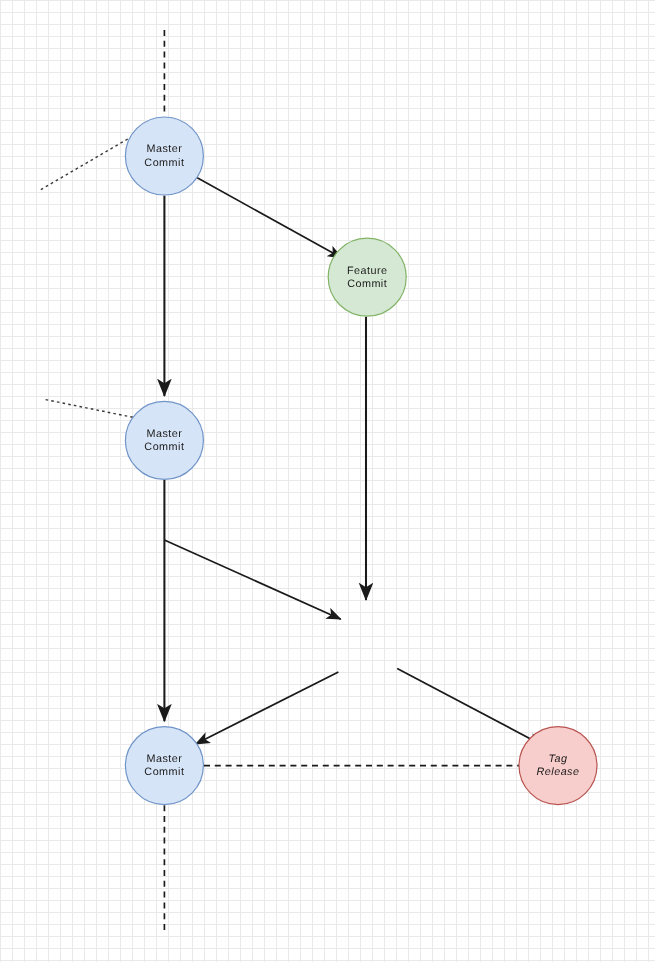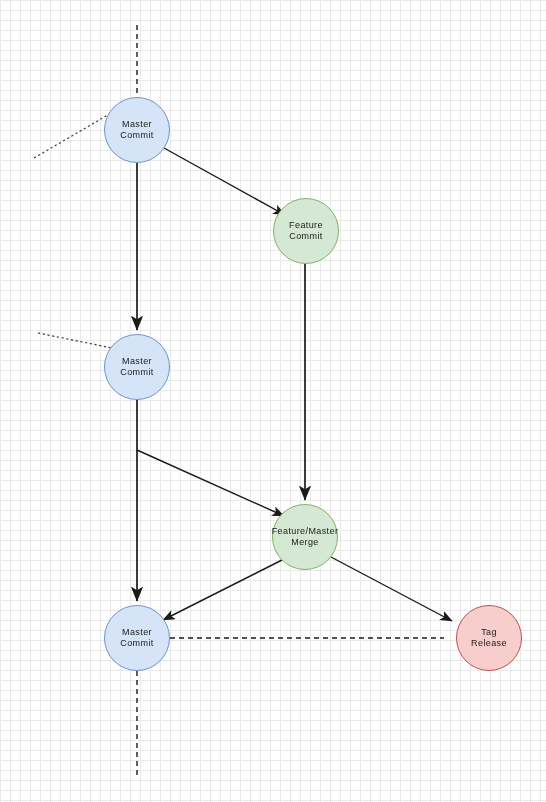--- a/index.html
+++ b/index.html
@@ -100,28 +100,24 @@
   <div class="node" id="node-feature-commit-1" style="width: 66px; height: 66px; left: 273px; top: 198px; background: rgb(213, 232, 212); border: 1px solid rgb(130, 179, 102); color: rgb(26, 26, 26);">
     <span class="node-label">Feature
 Commit</span>
   </div>
 
   <div class="node" id="node-master-commit-2" style="width: 66px; height: 66px; left: 104px; top: 334px; background: rgb(214, 228, 247); border: 1px solid rgb(112, 148, 200); color: rgb(26, 26, 26);">
     <span class="node-label">Master
 Commit</span>
   </div>
 
-  <div class="node" id="node-feature-master-merge" style="width: 66px; height: 66px; left: 272px; top: 504px; background: rgb(213, 232, 212); border: 1px solid rgb(130, 179, 102); color: rgb(26, 26, 26);">
-    <span class="node-label">Feature/Master
-Merge</span>
-  </div>
 
   <div class="node" id="node-master-commit-3" style="width: 66px; height: 66px; left: 104px; top: 605px; background: rgb(214, 228, 247); border: 1px solid rgb(112, 148, 200); color: rgb(26, 26, 26);">
     <span class="node-label">Master
 Commit</span>
   </div>
 
-  <div class="node" id="node-tag-release" style="width: 66px; height: 66px; left: 456px; top: 605px; background: rgb(248, 206, 204); border: 1px solid rgb(184, 84, 80); color: rgb(26, 26, 26);">
+  <div class="node" id="node-tag-release" style="width: 66px; height: 66px; left: 432px; top: 605px; background: rgb(248, 206, 204); border: 1px solid rgb(184, 84, 80); color: rgb(26, 26, 26); font-style: italic;">
     <span class="node-label">Tag
 Release</span>
   </div>
 
 </div>
 
 </body></html>

